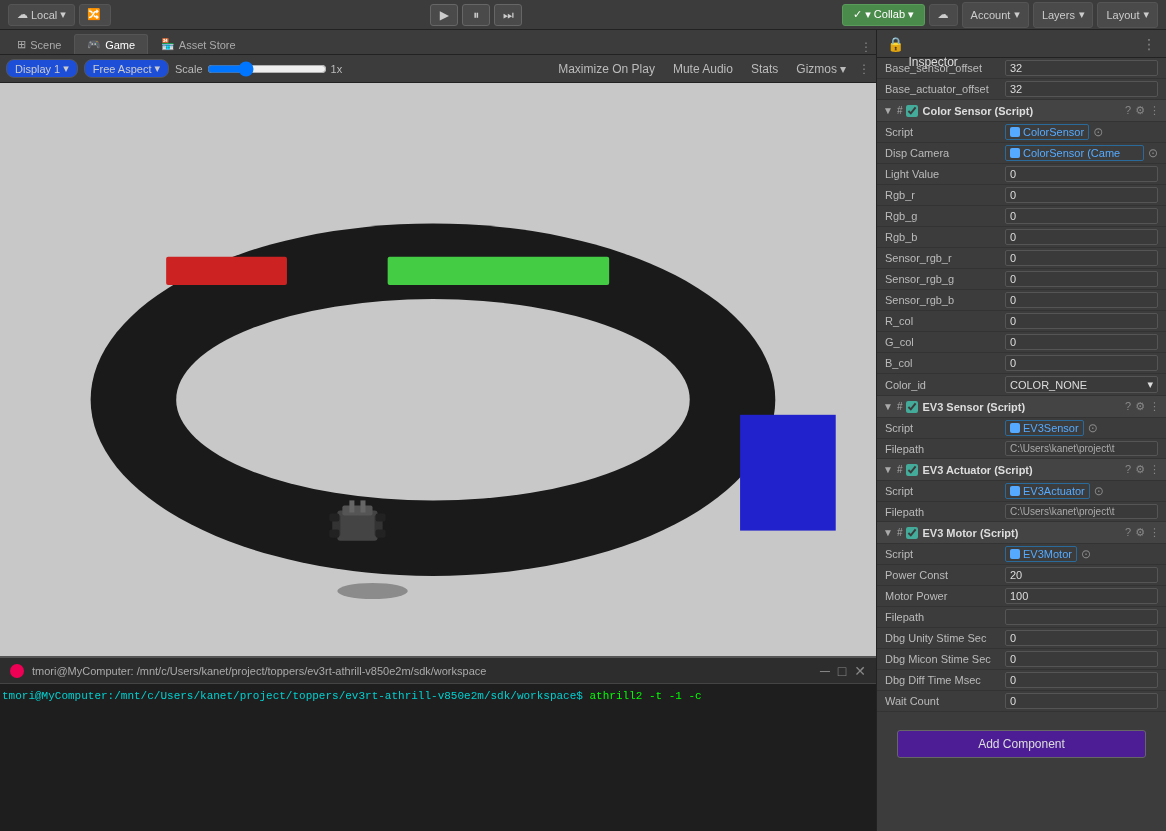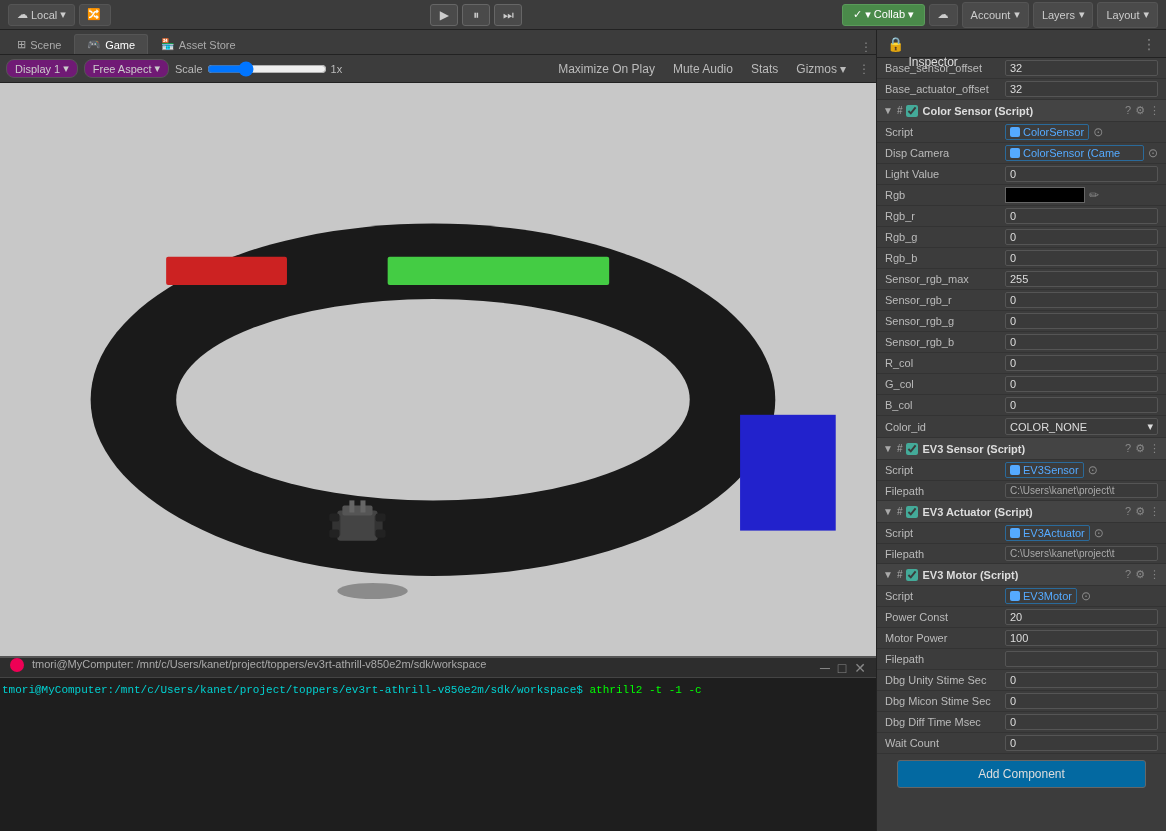--- a/index.html
+++ b/index.html
@@ -82,21 +82,21 @@
       border-bottom: 1px solid #222;
     }
     .game-toolbar-item {
       font-size: 12px;
       color: #bbb;
       cursor: pointer;
       padding: 2px 6px;
       border-radius: 3px;
       display: flex; align-items: center; gap: 3px;
     }
-    .display-btn { background: #701a75; border: 1px solid #555; padding: 2px 8px; border-radius: 8px; font-size: 11px; color: #ccc; cursor: pointer; display: flex; align-items: center; gap: 3px; }
+    .display-btn { background: #1d4ed8; border: 1px solid #555; padding: 2px 8px; border-radius: 8px; font-size: 11px; color: #ccc; cursor: pointer; display: flex; align-items: center; gap: 3px; }
     .scale-container { display: flex; align-items: center; gap: 4px; font-size: 11px; color: #bbb; }
     .scale-slider { width: 120px; }
     .three-dots { color: #888; cursor: pointer; margin-left: auto; }
 
     
     .game-viewport {
       flex: 1;
       background: #c8c8c8;
       position: relative;
       overflow: hidden;
@@ -108,22 +108,23 @@
     
     .terminal-panel {
       height: 175px;
       background: #1e1e1e;
       border-top: 2px solid #555;
       position: relative;
       overflow: hidden;
     }
     .terminal-header {
       background: #2d2d2d;
-      height: 20px;
-      display: flex;
+      height: 26px;
+      display: flex;
+      align-items: center;
       padding: 0 10px;
       gap: 8px;
       border-bottom: 1px solid #444;
     }
     .terminal-icon { width: 14px; height: 14px; background: #e05; border-radius: 50%; }
     .terminal-title { font-size: 11px; color: #aaa; }
     .terminal-controls { margin-left: auto; display: flex; gap: 8px; }
     .term-ctrl-btn { background: none; border: none; color: #888; cursor: pointer; font-size: 14px; }
     .terminal-content { padding: 6px 2px; font-family: 'Courier New', monospace; font-size: 11px; }
     .term-path { color: #00d0d0; }
@@ -185,22 +186,22 @@
     .cam-ref { background: #3c3c3c; border: 1px solid #2a6a9a; border-radius: 2px; padding: 1px 4px; font-size: 11px; color: #5af; display: flex; align-items: center; gap: 3px; flex: 1; }
     .cam-icon { width: 10px; height: 10px; background: #5af; border-radius: 2px; flex-shrink: 0; }
 
     .color-swatch { width: 80px; height: 16px; background: #000; border: 1px solid #666; flex-shrink: 0; }
     .color-swatch-row { display: flex; align-items: center; gap: 4px; flex: 1; }
     .eyedrop-btn { color: #888; cursor: pointer; font-size: 12px; }
 
     .dropdown-value { background: #3a3a3a; border: 1px solid #555; color: #ddd; font-size: 11px; padding: 1px 4px; border-radius: 2px; flex: 1; display: flex; align-items: center; justify-content: space-between; cursor: pointer; }
 
     .add-component-btn {
-      margin: 6px 20px;
-      background: #0369a1;
+      margin: 18px 20px;
+      background: #4c1d95;
       border: 1px solid #666;
       color: #ddd;
       padding: 6px;
       text-align: center;
       border-radius: 3px;
       cursor: pointer;
       font-size: 12px;
     }
 
     
@@ -406,45 +407,34 @@
           <span>ColorSensor (Came</span>
         </div>
         <span style="color:#888;margin-left:4px;cursor:pointer;">⊙</span>
       </div>
 
       <div class="inspector-row">
         <span class="row-label">Light Value</span>
         <input type="text" class="row-value" value="0" style="">
       </div>
 
-      <div class="inspector-row">
-        <span class="row-label">Rgb</span>
-        <div class="color-swatch-row">
-          <div class="color-swatch" style="background:#000;"></div>
-          <span class="eyedrop-btn">✏</span>
-        </div>
-      </div>
 
       <div class="inspector-row">
         <span class="row-label">Rgb_r</span>
         <input type="text" class="row-value" value="0" style="">
       </div>
       <div class="inspector-row">
         <span class="row-label">Rgb_g</span>
         <input type="text" class="row-value" value="0" style="">
       </div>
       <div class="inspector-row">
         <span class="row-label">Rgb_b</span>
         <input type="text" class="row-value" value="0" style="">
       </div>
 
-      <div class="inspector-row">
-        <span class="row-label">Sensor_rgb_max</span>
-        <input type="text" class="row-value" value="255" style="">
-      </div>
       <div class="inspector-row">
         <span class="row-label">Sensor_rgb_r</span>
         <input type="text" class="row-value" value="0" style="">
       </div>
       <div class="inspector-row">
         <span class="row-label">Sensor_rgb_g</span>
         <input type="text" class="row-value" value="0" style="">
       </div>
       <div class="inspector-row">
         <span class="row-label">Sensor_rgb_b</span>

